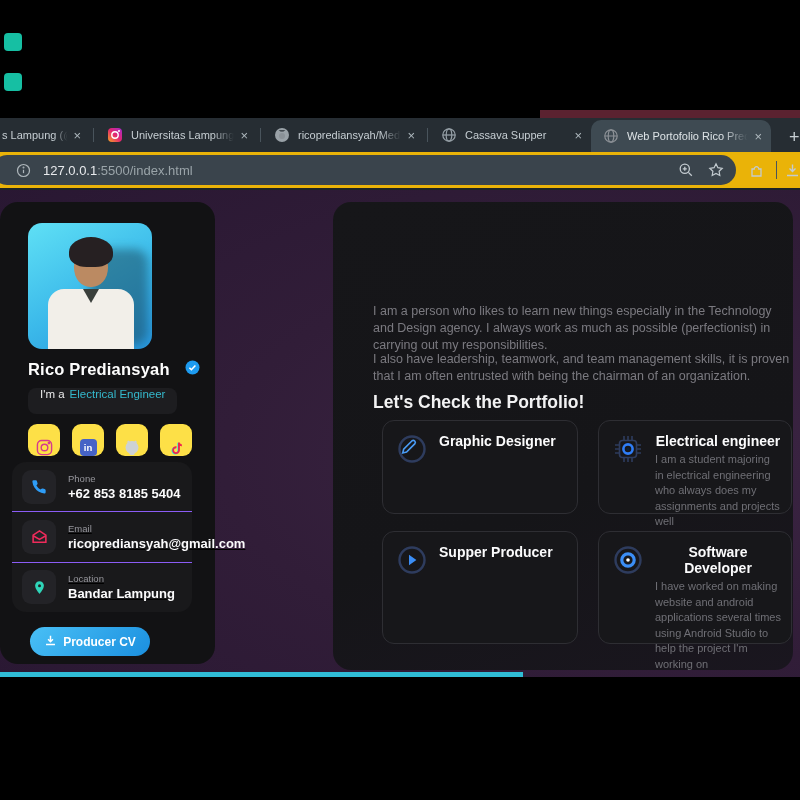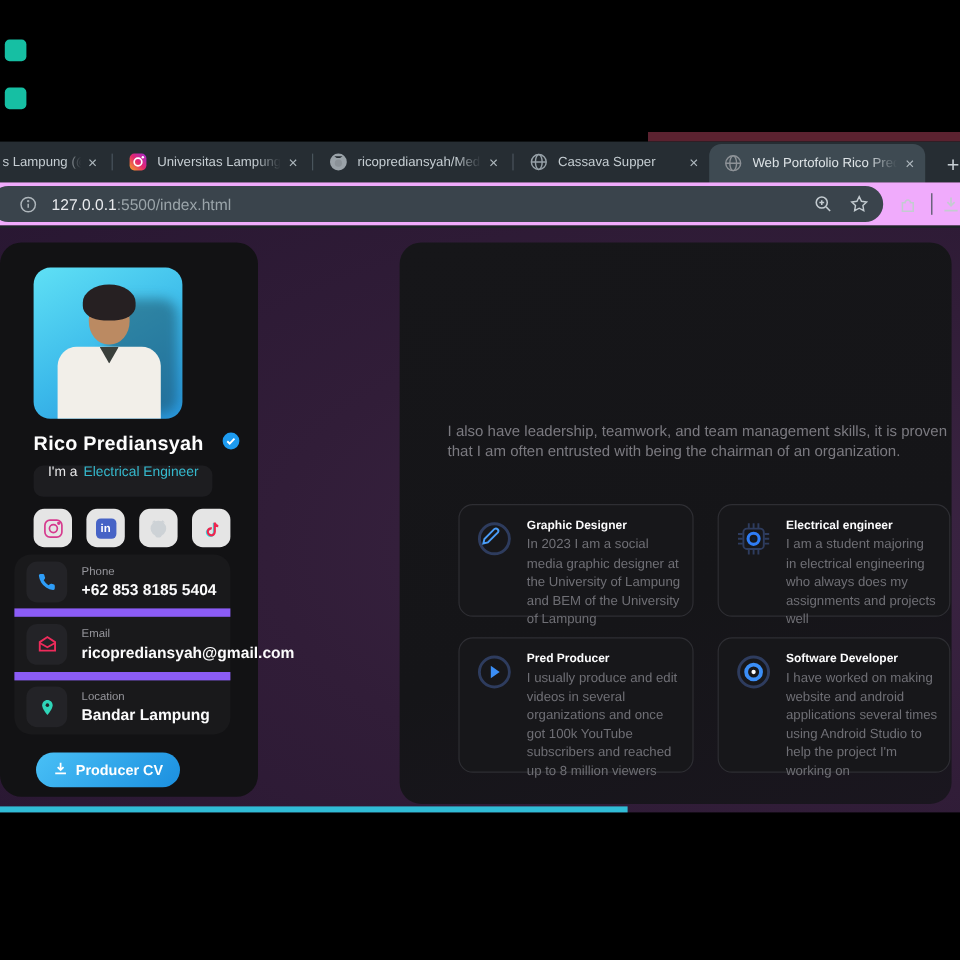--- a/index.html
+++ b/index.html
@@ -28,21 +28,21 @@
   .tab .tclose{flex:none;font-size:13px;color:#aeb8be;margin:0 9px 0 4px;line-height:1;cursor:default;}
   .tab.t1{width:88px;padding-left:2px;}
   .tab.t2,.tab.t3,.tab.t4{width:150px;padding-left:10px;}
   .tabsep{flex:none;width:1px;height:14px;background:#49545c;margin:0 3px 10px 3px;}
   .tab.active{
     width:168px;height:32px;background:#3e4a52;border-radius:10px 10px 0 0;padding-left:12px;
   }
   .tab.active .tlabel{color:#dde3e6;}
   .newtab{flex:none;margin:0 0 6px 18px;font-size:18px;color:#c6ced3;line-height:1;}
   
-  .toolbar{position:absolute;left:0;top:152px;width:800px;height:36px;background:#f0abfc;}
+  .toolbar{position:absolute;left:0;top:152px;width:800px;height:36px;background:#eab308;}
   .toolbar .seam{position:absolute;left:0;bottom:-2px;width:800px;height:2px;background:#1d2327;}
   .omnibox{
     position:absolute;left:-8px;top:3px;width:744px;height:30px;border-radius:15px;
     background:#3a444c;display:flex;align-items:center;padding:0 12px 0 24px;box-sizing:border-box;
   }
   .omnibox .urltext{margin-left:12px;font-size:13px;color:#e8eaed;white-space:nowrap;}
   .omnibox .urlrest{color:#9aa4a9;}
   .obx-right{margin-left:auto;display:flex;align-items:center;gap:14px;}
   .tb-ico{display:inline-flex;align-items:center;justify-content:center;}
   .tb-abs{position:absolute;top:10px;}
@@ -70,28 +70,28 @@
   .photo .collar{position:absolute;left:55px;top:66px;width:16px;height:14px;background:#3a3f3b;clip-path:polygon(0 0,100% 0,50% 100%);}
   .name-row{position:absolute;left:28px;top:158px;display:flex;align-items:center;gap:15px;}
   .name-row .pname{font-size:16.5px;font-weight:bold;color:#fdfdfd;letter-spacing:.2px;}
   .chip{
     position:absolute;left:28px;top:186px;height:26px;padding:0 12px;border-radius:8px;
     background:#1d1d20;display:inline-flex;align-items:flex-start;font-size:11.5px;
   }
   .chip .pre{color:#e9e9ea;margin-right:5px;}
   .chip .role{color:#35b9cd;}
   .socials{position:absolute;left:28px;top:222px;display:flex;gap:12px;}
-  .soc{width:32px;height:32px;border-radius:9px;background:#e5e5e5;display:flex;align-items:center;justify-content:center;}
+  .soc{width:32px;height:32px;border-radius:9px;background:#fde047;display:flex;align-items:flex-end;justify-content:center;}
   .li-badge{width:17px;height:17px;border-radius:4px;background:#4663c6;color:#fff;font-size:9.5px;font-weight:bold;display:flex;align-items:center;justify-content:center;}
   .contact-box{
     position:absolute;left:12px;top:260px;width:180px;height:150px;border-radius:14px;background:#19191b;
     display:flex;flex-direction:column;box-sizing:border-box;
   }
   .c-row{flex:1;display:flex;align-items:center;padding:0 10px;gap:12px;}
-  .c-row + .c-row{border-top:7px solid #8b5cf6;}
+  .c-row + .c-row{border-top:1px solid #8b5cf6;text-decoration:underline;}
   .c-ico{flex:none;width:34px;height:34px;border-radius:9px;background:#232327;display:flex;align-items:center;justify-content:center;}
   .c-texts{display:flex;flex-direction:column;gap:2px;min-width:0;}
   .c-label{font-size:9.5px;color:#96969c;}
   .c-value{font-size:13px;font-weight:bold;color:#fbfbfc;white-space:nowrap;}
   .cv-btn{
     position:absolute;left:30px;top:425px;width:120px;height:29px;border-radius:15px;border:none;
     background:linear-gradient(135deg,#49c0f6 0%,#1b8fdf 100%);
     color:#fff;font-size:12px;font-weight:bold;display:flex;align-items:center;justify-content:center;gap:6px;
     font-family:inherit;
   }
@@ -107,21 +107,21 @@
   .pf-grid{
     position:absolute;left:49px;top:218px;display:grid;
     grid-template-columns:196px 194px;grid-template-rows:94px 113px;gap:17px 20px;
   }
   .pf-card{
     border:1px solid #2e2e33;border-radius:12px;background:#17171a;
     box-sizing:border-box;padding:12px 10px 10px 14px;display:flex;gap:12px;align-items:flex-start;
   }
   .pf-icon{flex:none;width:30px;height:30px;margin-top:1px;}
   .pf-body{min-width:0;}
-  .pf-name{font-size:10px;font-weight:bold;color:#fbfbfc;margin-bottom:3px;}
+  .pf-name{font-size:14px;font-weight:bold;color:#fbfbfc;margin-bottom:3px;text-align:center;}
   .pf-desc{font-size:11px;line-height:15.5px;color:#6f6f75;}
 </style>
 </head>
 <body>
 
 <div class="desk-square s1"></div>
 <div class="desk-square s2"></div>
 
 <div class="frame-red"></div>
 
@@ -320,34 +320,35 @@
       <span>
         <svg width="13" height="13" viewBox="0 0 16 16" fill="none" stroke="#fff" stroke-width="1.8">
           <path d="M8 2v7M5 6.5L8 9.5l3-3M2.5 13h11"></path>
         </svg>
       </span>
       <span>Producer CV</span>
     </button>
   </div>
 
   <div class="about-card">
+    <p class="about-p p1">I am a person who likes to learn new things especially in the Technology and Design agency. I always work as much as possible (perfectionist) in carrying out my responsibilities.</p>
     <p class="about-p p2">I also have leadership, teamwork, and team management skills, it is proven that I am often entrusted with being the chairman of an organization.</p>
+    <div class="pf-title">Let's Check the Portfolio!</div>
 
     <div class="pf-grid">
 
       <div class="pf-card">
         <span class="pf-icon">
           <svg width="30" height="30" viewBox="0 0 30 30" fill="none">
             <circle cx="15" cy="15" r="12.5" stroke="#2e3c5e" stroke-width="2.4"></circle>
             <path d="M19.5 9.2a2.3 2.3 0 0 1 3.2 3.2l-9.3 9.3-4.2 1 1-4.2z" stroke="#4a9df8" stroke-width="1.8" transform="translate(-2.5,-1.5) scale(0.9)"></path>
           </svg>
         </span>
         <span class="pf-body">
           <div class="pf-name">Graphic Designer</div>
-          <div class="pf-desc">In 2023 I am a social media graphic designer at the University of Lampung and BEM of the University of Lampung</div>
         </span>
       </div>
 
       <div class="pf-card">
         <span class="pf-icon">
           <svg width="30" height="30" viewBox="0 0 30 30" fill="none">
             <g stroke="#2e3c5e" stroke-width="1.6">
               <path d="M11 2v4M15 2v4M19 2v4M11 24v4M15 24v4M19 24v4M2 11h4M2 15h4M2 19h4M24 11h4M24 15h4M24 19h4"></path>
               <rect x="6.5" y="6.5" width="17" height="17" rx="3"></rect>
             </g>
@@ -362,22 +363,21 @@
       </div>
 
       <div class="pf-card">
         <span class="pf-icon">
           <svg width="30" height="30" viewBox="0 0 30 30" fill="none">
             <circle cx="15" cy="15" r="12.5" stroke="#2e3c5e" stroke-width="2.4"></circle>
             <path d="M12 9.8l7.4 5.2-7.4 5.2z" fill="#3b8ef6"></path>
           </svg>
         </span>
         <span class="pf-body">
-          <div class="pf-name">Pred Producer</div>
-          <div class="pf-desc">I usually produce and edit videos in several organizations and once got 100k YouTube subscribers and reached up to 8 million viewers</div>
+          <div class="pf-name">Supper Producer</div>
         </span>
       </div>
 
       <div class="pf-card">
         <span class="pf-icon">
           <svg width="30" height="30" viewBox="0 0 30 30" fill="none">
             <circle cx="15" cy="15" r="12.5" stroke="#2e3c5e" stroke-width="2.4"></circle>
             <circle cx="15" cy="15" r="6.2" stroke="#3b8ef6" stroke-width="3.2"></circle>
             <circle cx="15" cy="15" r="1.8" fill="#ffffff"></circle>
           </svg>

